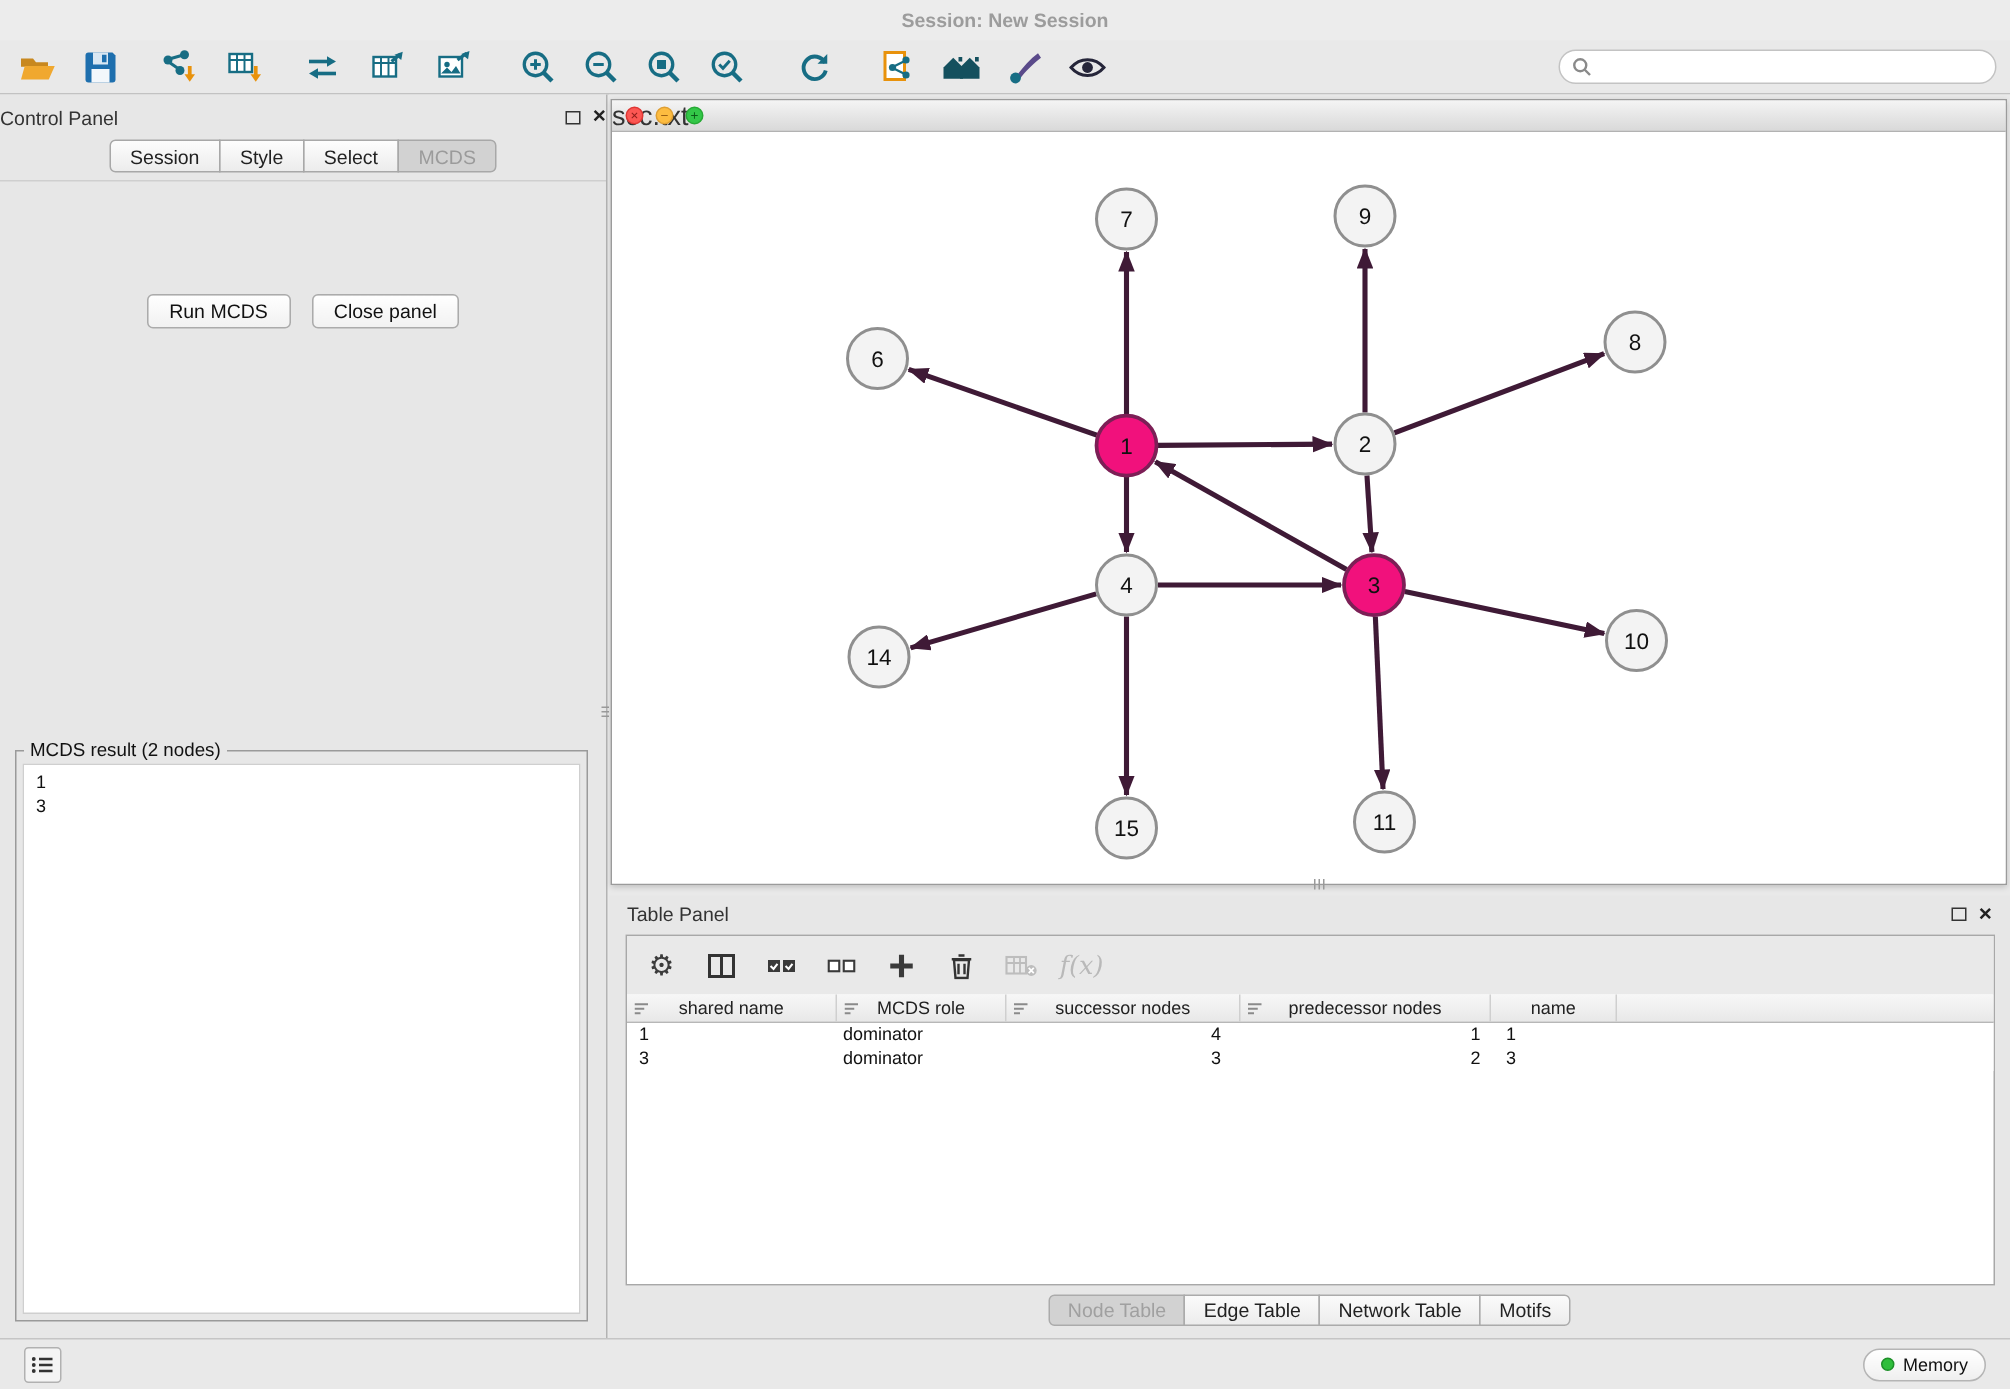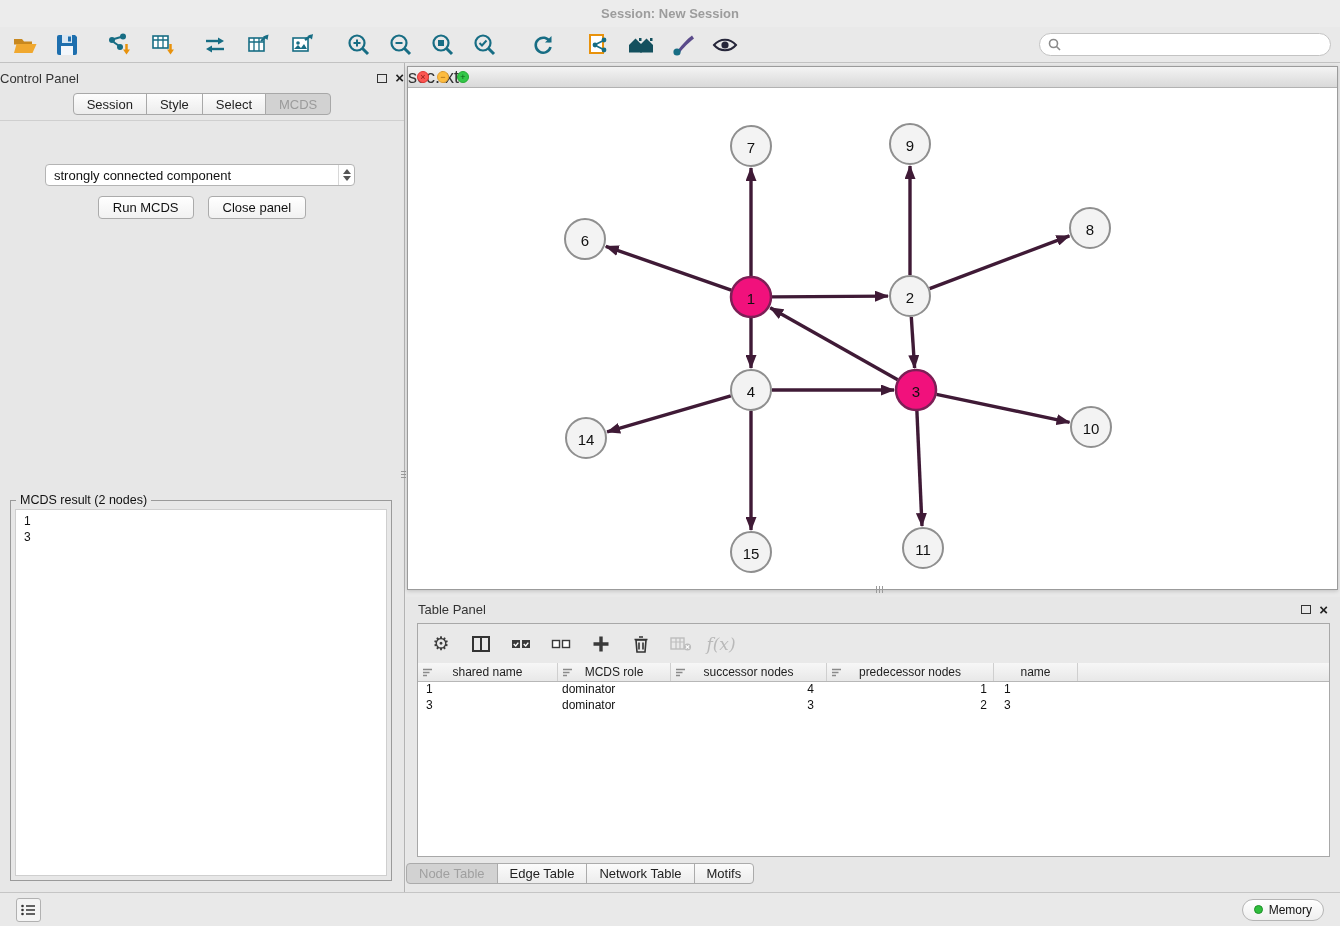--- a/index.html
+++ b/index.html
@@ -97,21 +97,21 @@
   .col-h .sort-ic { position:absolute; left:5px; }
   .c0 { width:140px; } .c1 { width:113px; } .c2 { width:156px; } .c3 { width:167px; } .c4 { width:84px; }
   .t-row { height:16px; display:flex; font-size:12px; color:#111; background:#fff; }
   .t-cell { overflow:hidden; white-space:nowrap; }
   .t-cell.left { padding-left:8px; }
   .t-cell.left2 { padding-left:4px; }
   .t-cell.right { text-align:right; padding-right:13px; }
   .t-cell.right2 { text-align:right; padding-right:7px; }
   .t-cell.nleft { padding-left:10px; }
 
-  .tp-tabs { position:absolute; left:0; top:266px; width:100%; display:flex; justify-content:flex-start; }
+  .tp-tabs { position:absolute; left:0; top:266px; width:100%; display:flex; justify-content:center; }
   .tp-tab { font-size:13px; padding:2px 12px; border:1px solid #ababab; margin-left:-1px; height:21px;
             background:linear-gradient(#fbfbfb,#ececec); color:#222; display:flex; align-items:center; }
   .tp-tab:first-child { border-radius:4px 0 0 4px; margin-left:0; }
   .tp-tab:last-child { border-radius:0 4px 4px 0; }
   .tp-tab.active { background:#d2d2d2; color:#a0a0a0; }
 
   
   .statusbar { position:absolute; bottom:0; left:0; width:100%; height:34px; background:#e9e9e9;
                border-top:1px solid #c5c5c5; display:flex; align-items:center; padding:0 16px; }
   .menu-btn { width:25px; height:24px; background:#f4f4f4; border:1px solid #b1b1b1; border-radius:3px;
@@ -286,27 +286,20 @@
           <span class="close-ic">×</span>
         </span>
       </div>
       <div class="cp-tabs">
         <div class="cp-tab">Session</div>
         <div class="cp-tab">Style</div>
         <div class="cp-tab">Select</div>
         <div class="cp-tab active">MCDS</div>
       </div>
       <div class="cp-body">
-        <div class="dropdown">
-          <span>strongly connected component</span>
-          <span class="dd-stepper">
-            <span class="dd-up"></span>
-              <span class="dd-down"></span>
-          </span>
-        </div>
         <div class="btn-row">
           <button class="cp-btn">Run MCDS</button>
           <button class="cp-btn">Close panel</button>
         </div>
         <fieldset class="result-fieldset">
           <legend>MCDS result (2 nodes)</legend>
           <div class="result-area">
             <div>1</div>
             <div>3</div>
           </div>

